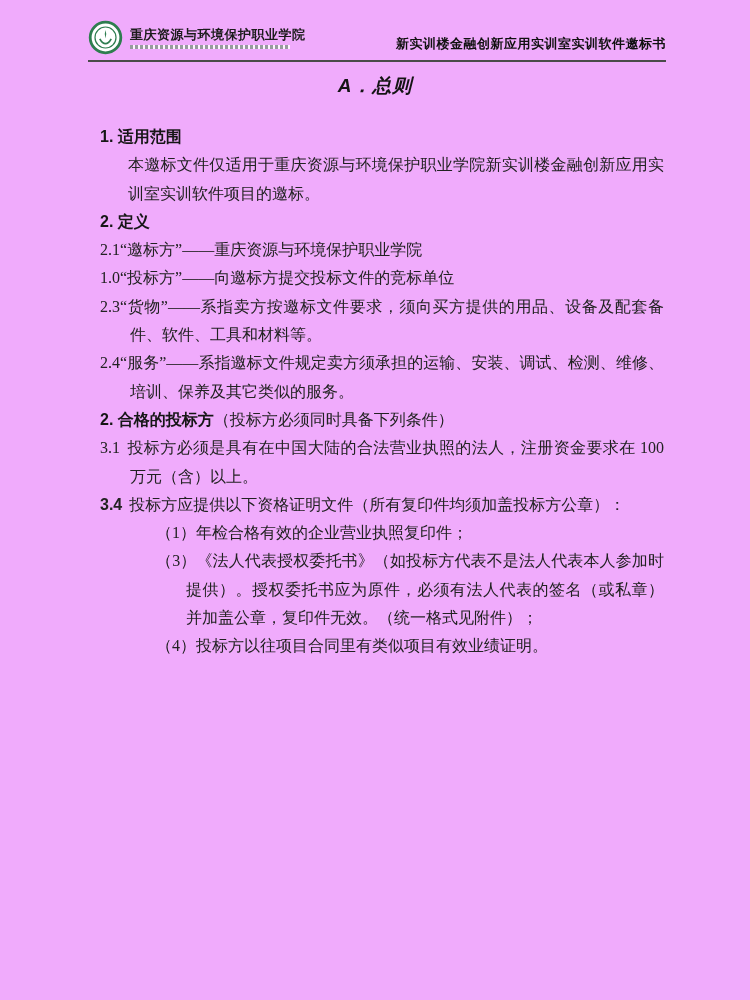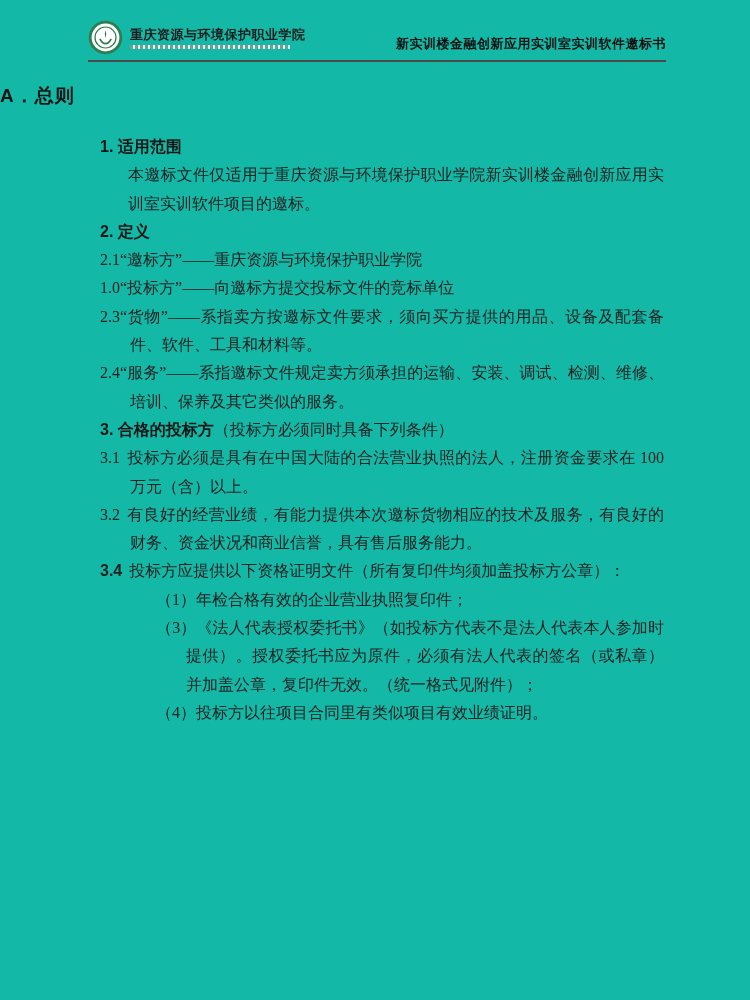--- a/index.html
+++ b/index.html
@@ -2,21 +2,21 @@
 <html><head>
 <meta charset="utf-8">
 <style>
   html,body { margin:0; padding:0; background:#ffffff; }
   body {
     width:750px; height:1000px;
     font-family:"Liberation Serif", serif;
     color:#1f1f1f;
     -webkit-font-smoothing:antialiased;
   }
-  .page { position:relative; width:750px; height:1000px; background:#14b8a6; overflow:hidden; }
+  .page { position:relative; width:750px; height:1000px; background:#f0abfc; overflow:hidden; }
 
   
   .hdr {
     display:flex; justify-content:space-between; align-items:flex-end;
     padding:20px 84px 5px 88px;
   }
   .logo-wrap { display:flex; align-items:center; gap:7px; }
   .emblem { width:35px; height:35px; flex:0 0 auto; }
   .logo-text { display:flex; flex-direction:column; justify-content:center; }
   .college-name {
@@ -31,23 +31,23 @@
   .doc-label { font-size:13px; font-weight:bold; color:#111; padding-bottom:2px; letter-spacing:0.5px; }
   .rule { margin:0 84px 0 88px; border-top:2px solid #4a4a4a; }
 
   
   h1.doc-title {
     margin:14px 0 0; text-align:center;
     font-family:"Liberation Sans", sans-serif;
     font-size:29px; font-weight:800; letter-spacing:2px; color:#141414;
   }
   h2.sec-a {
-    margin:21px 0 0; 
+    margin:11px 0 0; text-align:center;
     font-family:"Liberation Sans", sans-serif;
-    font-size:19px; font-weight:700; letter-spacing:1px; color:#141414;
+    font-size:19px; font-weight:700; letter-spacing:1px; color:#141414;font-style:italic;
   }
 
   
   .content {
     margin:24px 86px 0 100px;
     font-size:16px; line-height:28.3px;
     text-align:justify; color:#222;
   }
   .sec-heading {
     font-family:"Liberation Sans", sans-serif;
@@ -89,24 +89,23 @@
 
     <div class="sec-heading">1. 适用范围</div>
     <div class="para">本邀标文件仅适用于重庆资源与环境保护职业学院新实训楼金融创新应用实训室实训软件项目的邀标。</div>
 
     <div class="sec-heading">2. 定义</div>
     <div class="ditem">2.1“邀标方”——重庆资源与环境保护职业学院</div>
     <div class="ditem">1.0“投标方”——向邀标方提交投标文件的竞标单位</div>
     <div class="ditem">2.3“货物”——系指卖方按邀标文件要求，须向买方提供的用品、设备及配套备件、软件、工具和材料等。</div>
     <div class="ditem">2.4“服务”——系指邀标文件规定卖方须承担的运输、安装、调试、检测、维修、培训、保养及其它类似的服务。</div>
 
-    <div class="sec-heading"><span>3. 合格的投标方</span><span class="note">（投标方必须同时具备下列条件）</span></div>
+    <div class="sec-heading"><span>2. 合格的投标方</span><span class="note">（投标方必须同时具备下列条件）</span></div>
 
     <div class="nitem"><span class="num">3.1</span><span>投标方必须是具有在中国大陆的合法营业执照的法人，注册资金要求在 100 万元（含）以上。</span></div>
-    <div class="nitem"><span class="num">3.2</span><span>有良好的经营业绩，有能力提供本次邀标货物相应的技术及服务，有良好的财务、资金状况和商业信誉，具有售后服务能力。</span></div>
     <div class="nitem"><span class="num bold">3.4</span><span>投标方应提供以下资格证明文件（所有复印件均须加盖投标方公章）：</span></div>
 
     <div class="sub">（1）年检合格有效的企业营业执照复印件；</div>
     <div class="sub">（3）《法人代表授权委托书》（如投标方代表不是法人代表本人参加时提供）。授权委托书应为原件，必须有法人代表的签名（或私章）并加盖公章，复印件无效。（统一格式见附件）；</div>
     <div class="sub">（4）投标方以往项目合同里有类似项目有效业绩证明。</div>
 
   </div>
 </div>
 
 </body></html>

